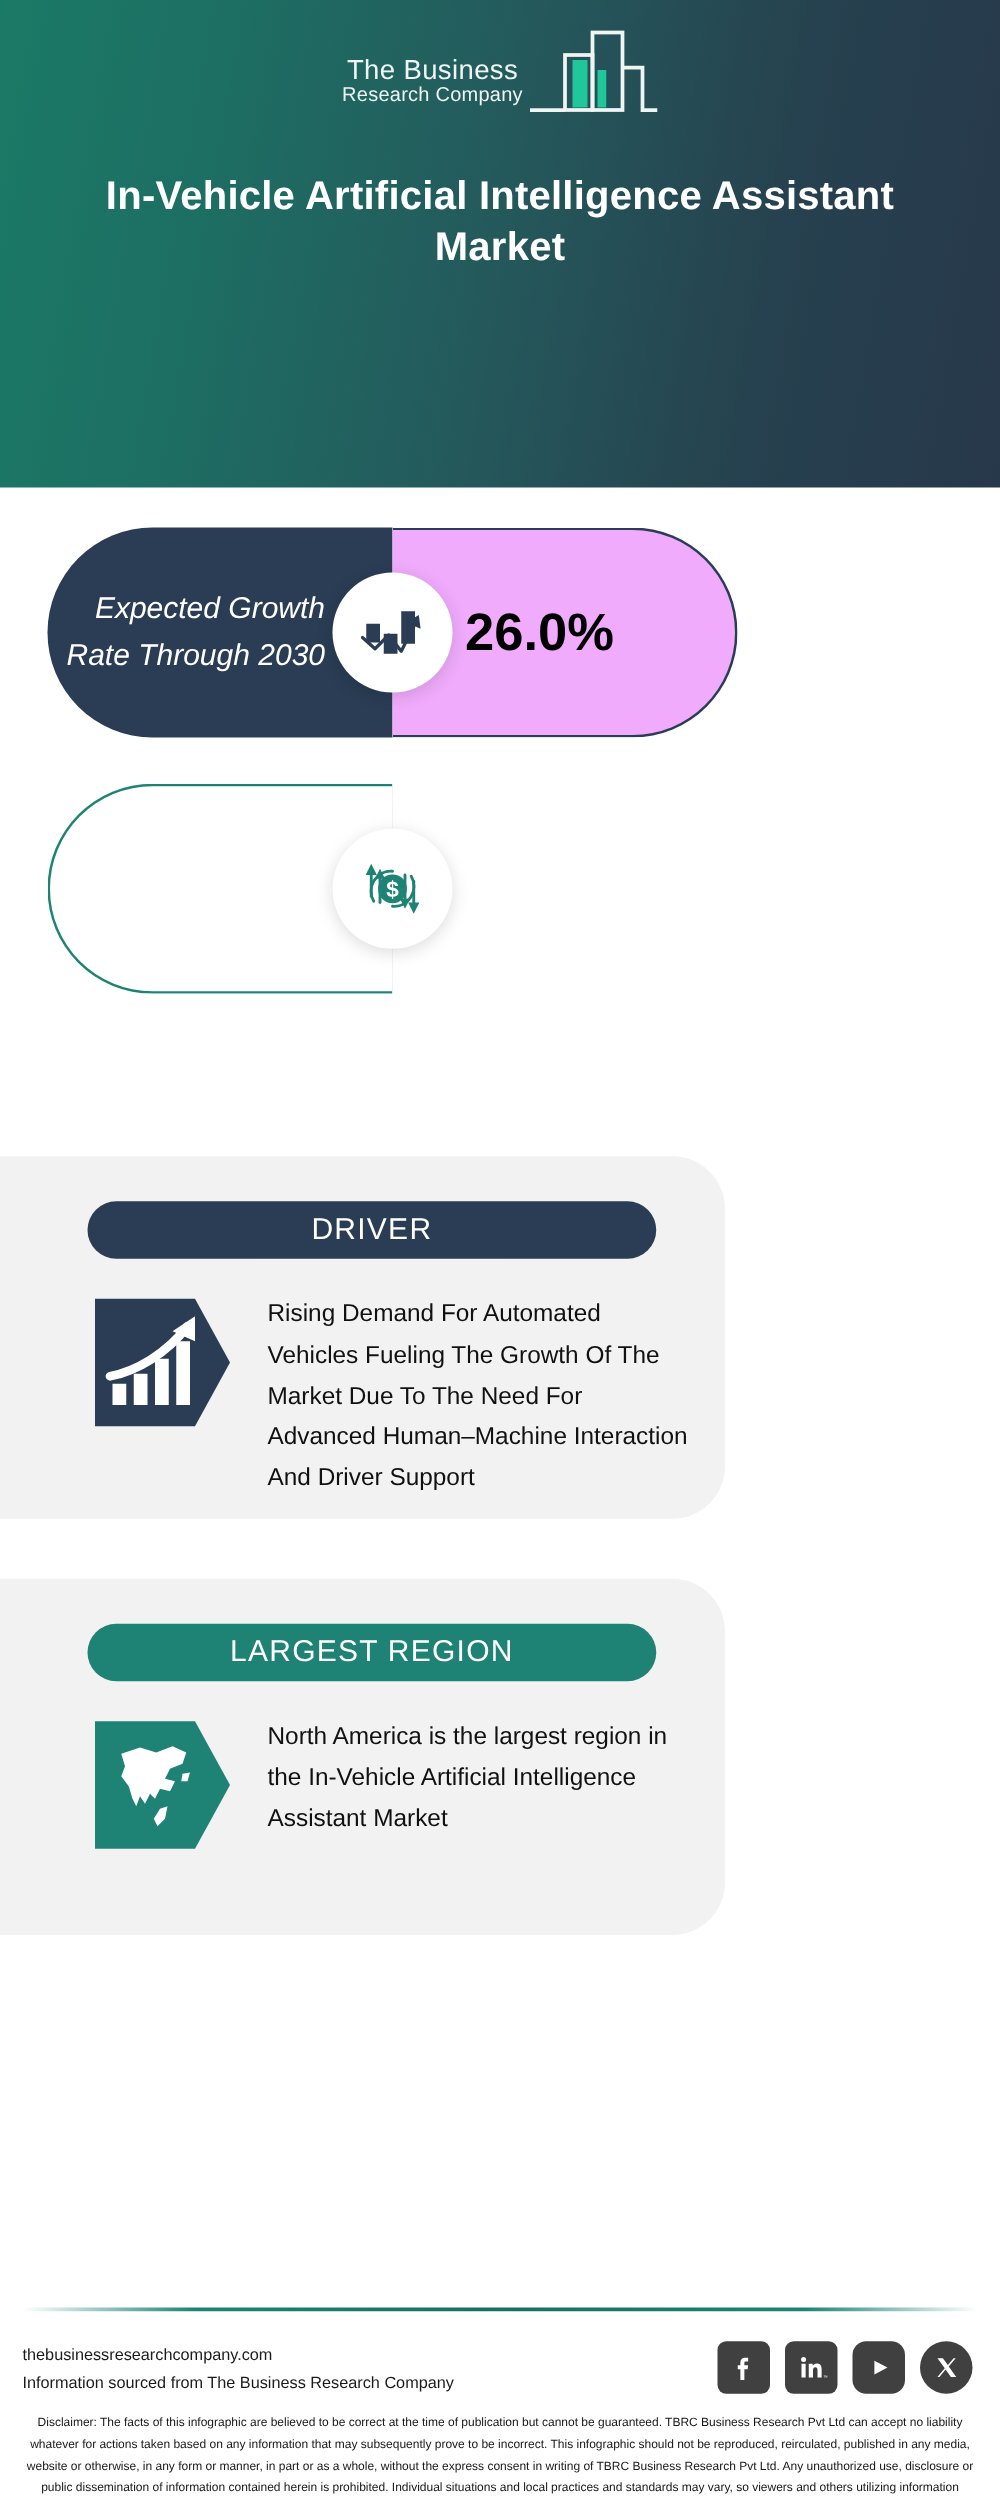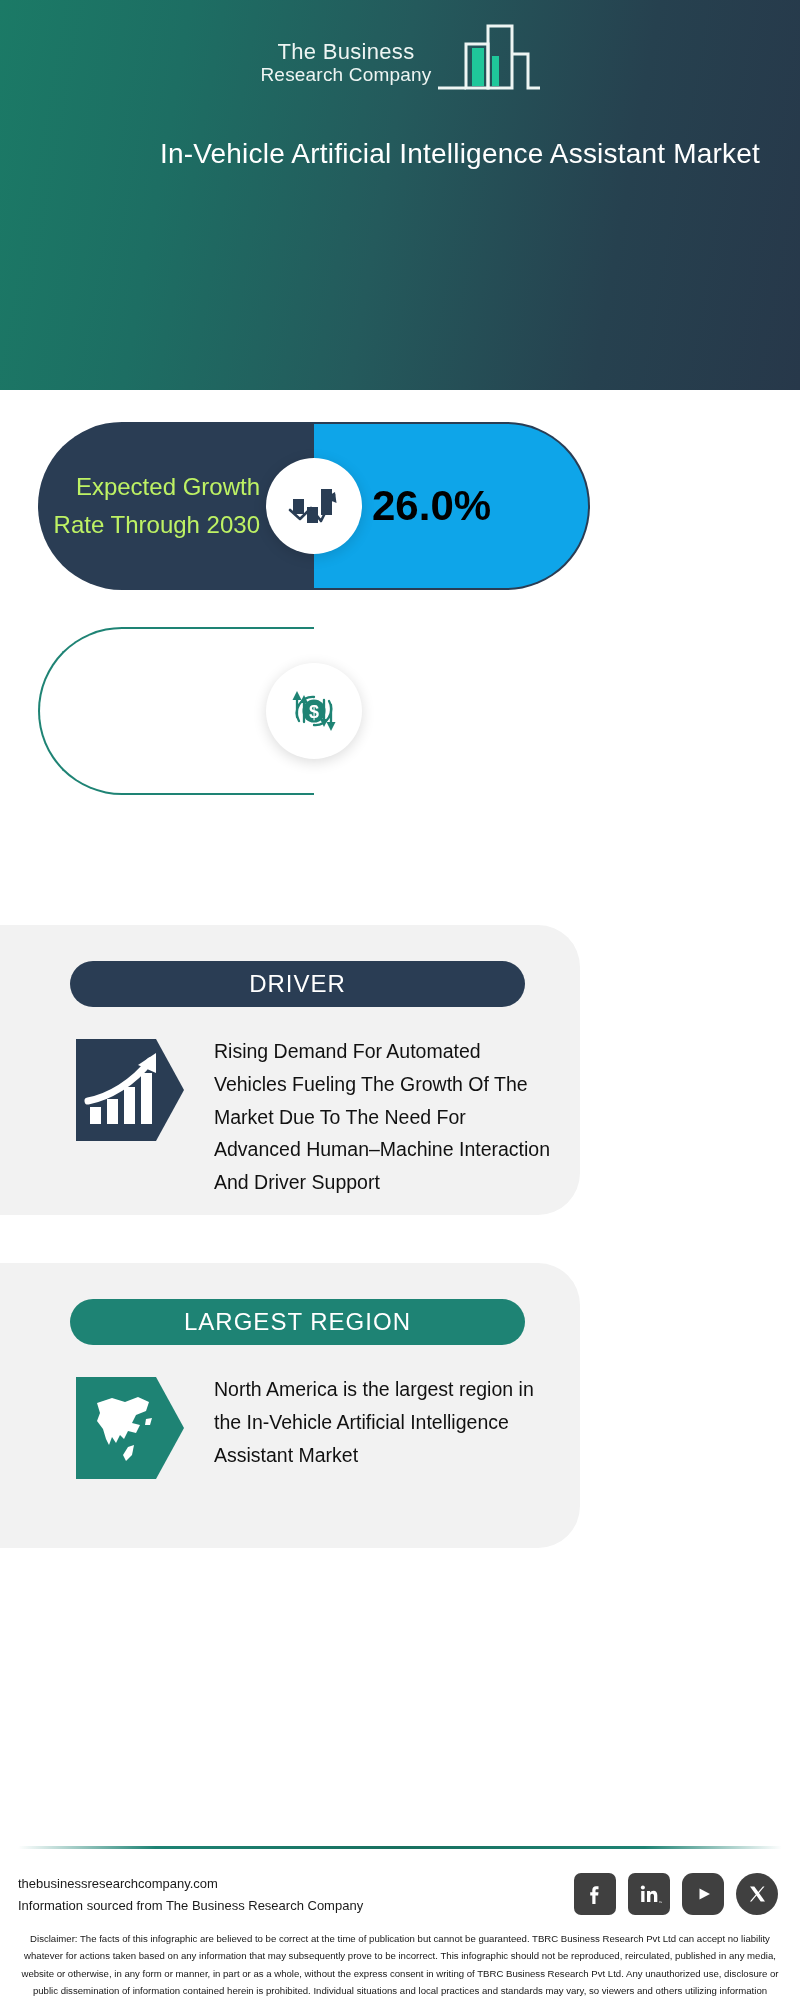--- a/index.html
+++ b/index.html
@@ -14,47 +14,47 @@
   
   .header {
     position: absolute; left:0; top:0; width:800px; height:390px;
     background: linear-gradient(100deg, #1b7a66 0%, #1d6e63 22%, #245a5c 48%, #26414f 76%, #27384a 100%);
     display:flex; flex-direction:column; align-items:center;
   }
   .logo-wrap { margin-top:22px; display:flex; align-items:flex-end; height:72px; }
   .logo-text { display:flex; flex-direction:column; align-items:center; justify-content:flex-end;
                padding-bottom:6px; padding-right:4px; }
   .logo-line1 { color:#eef5f3; font-size:22px; letter-spacing:.3px; line-height:1.05; font-weight:400; }
-  .logo-line2 { color:#eef5f3; font-size:19px; letter-spacing:.2px; line-height:1.3; font-weight:400; }
+  .logo-line2 { color:#eef5f3; font-size:16px; letter-spacing:.2px; line-height:1.3; font-weight:400; }
   .logo-mark { width:104px; height:72px; }
 
   .hero-title {
-    margin-top:42px; width:720px; text-align:right;
-    color:#ffffff; font-size:28px; line-height:1.28; font-weight:400;
+    margin-top:42px; width:720px; text-align:center;
+    color:#ffffff; font-size:32px; line-height:1.28; font-weight:700;
     letter-spacing:.2px;
   }
 
   
   .stat-card { position:absolute; left:38px; width:552px; height:168px; }
   .stat-left, .stat-right { position:absolute; top:0; height:168px; }
   .stat-left  { left:0;   width:276px; }
   .stat-right { left:276px; width:276px; }
 
   .fill-navy  { background:#2a3d54; }
   .fill-green { background:#1e8374; }
 
   .round-l { border-radius:84px 0 0 84px; }
   .round-r { border-radius:0 84px 84px 0; }
 
-  .outline-navy  { border:2px solid #2a3d54; border-left:none; background:#0ea5e9; }
+  .outline-navy  { border:2px solid #2a3d54; border-left:none; background:#f0abfc; }
   .outline-green { border:2px solid #1e8374; border-right:none; background:#fff; }
 
   .stat-label {
     height:100%; display:flex; flex-direction:column; justify-content:center;
-    color:#bef264; font-size:24px; line-height:1.58; font-weight:400;
+    color:#ffffff; font-size:24px; line-height:1.58; font-weight:400;font-style:italic;
   }
   .label-right-pad { padding-right:54px; text-align:right; }
   .label-left-pad  { padding-left:62px; text-align:left; }
 
   .stat-value {
     height:100%; display:flex; flex-direction:column; justify-content:center;
     color:#000; font-weight:bold; line-height:1.18;
   }
   .value-big   { font-size:42px; }
   .value-stack { font-size:40px; }

